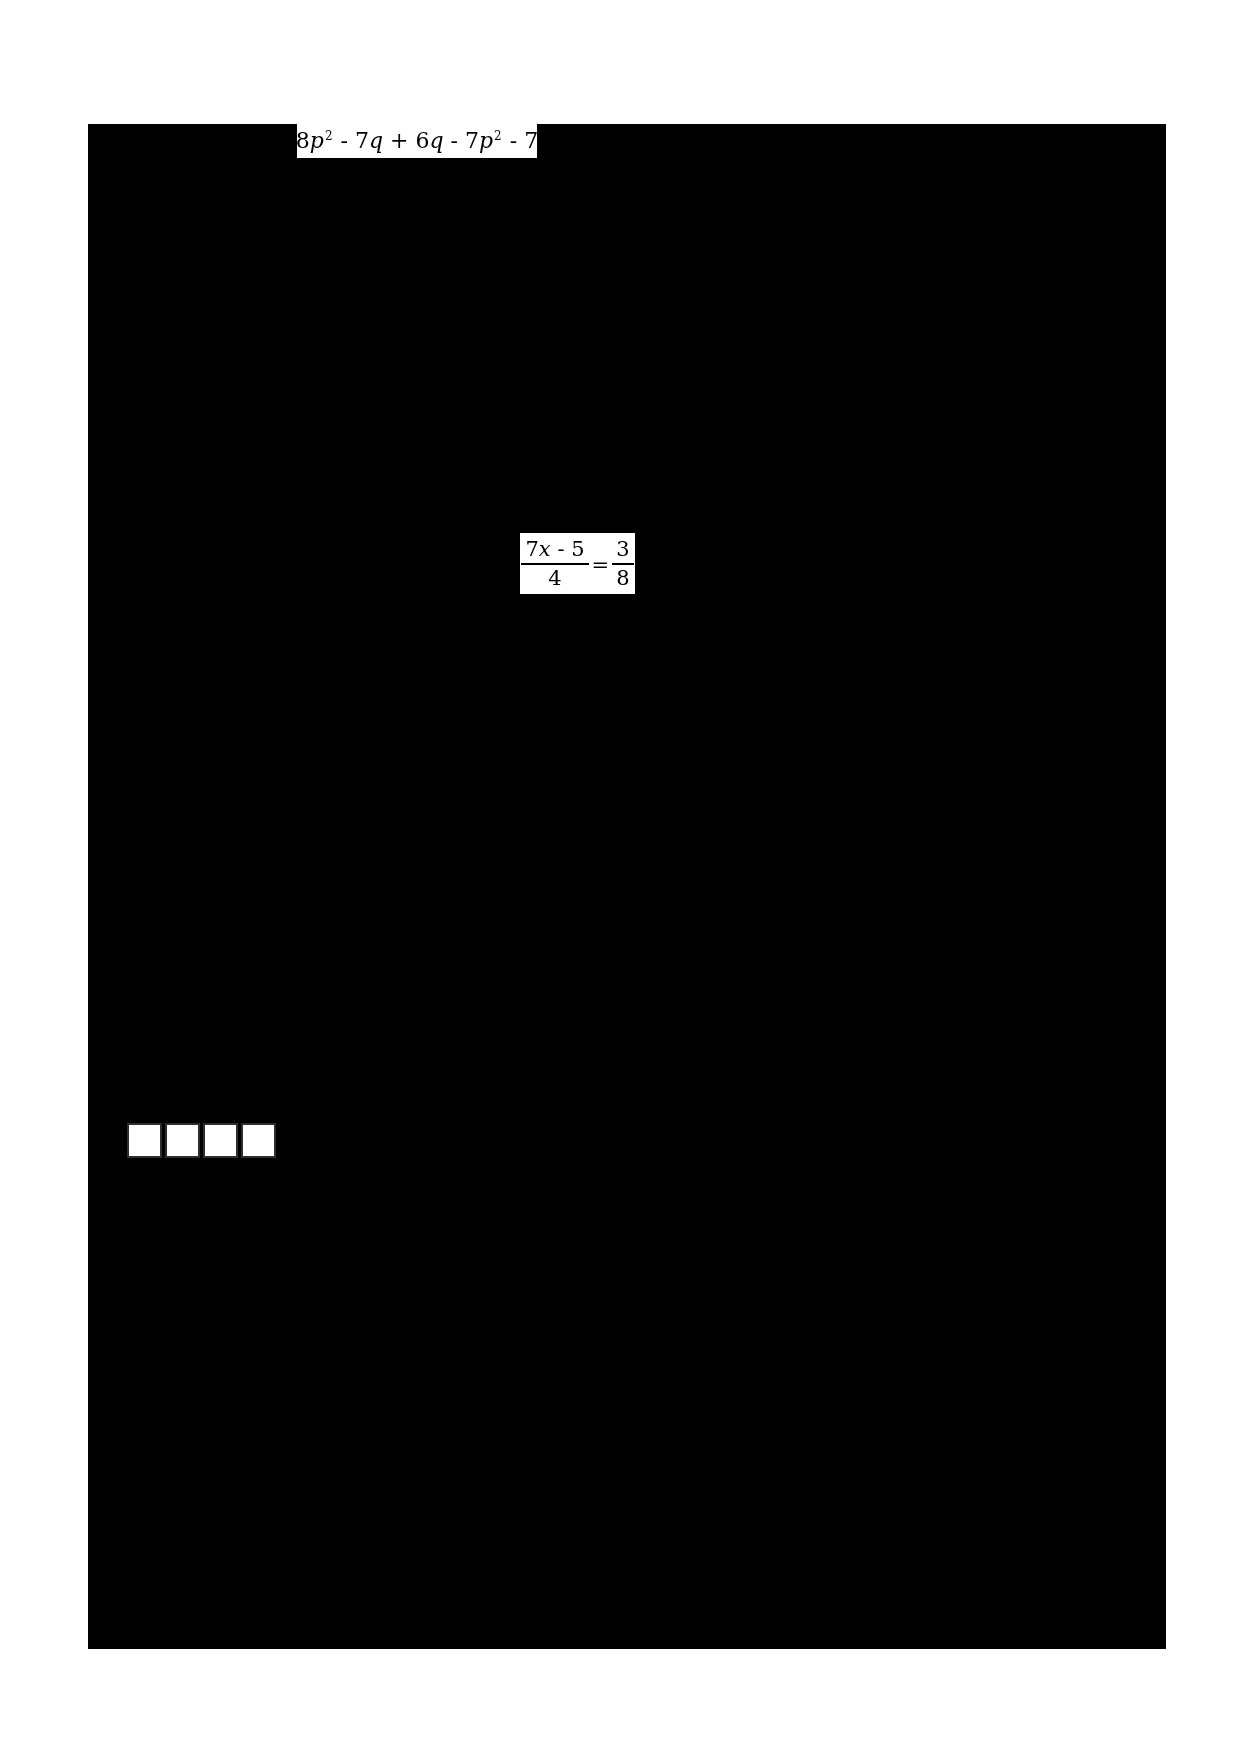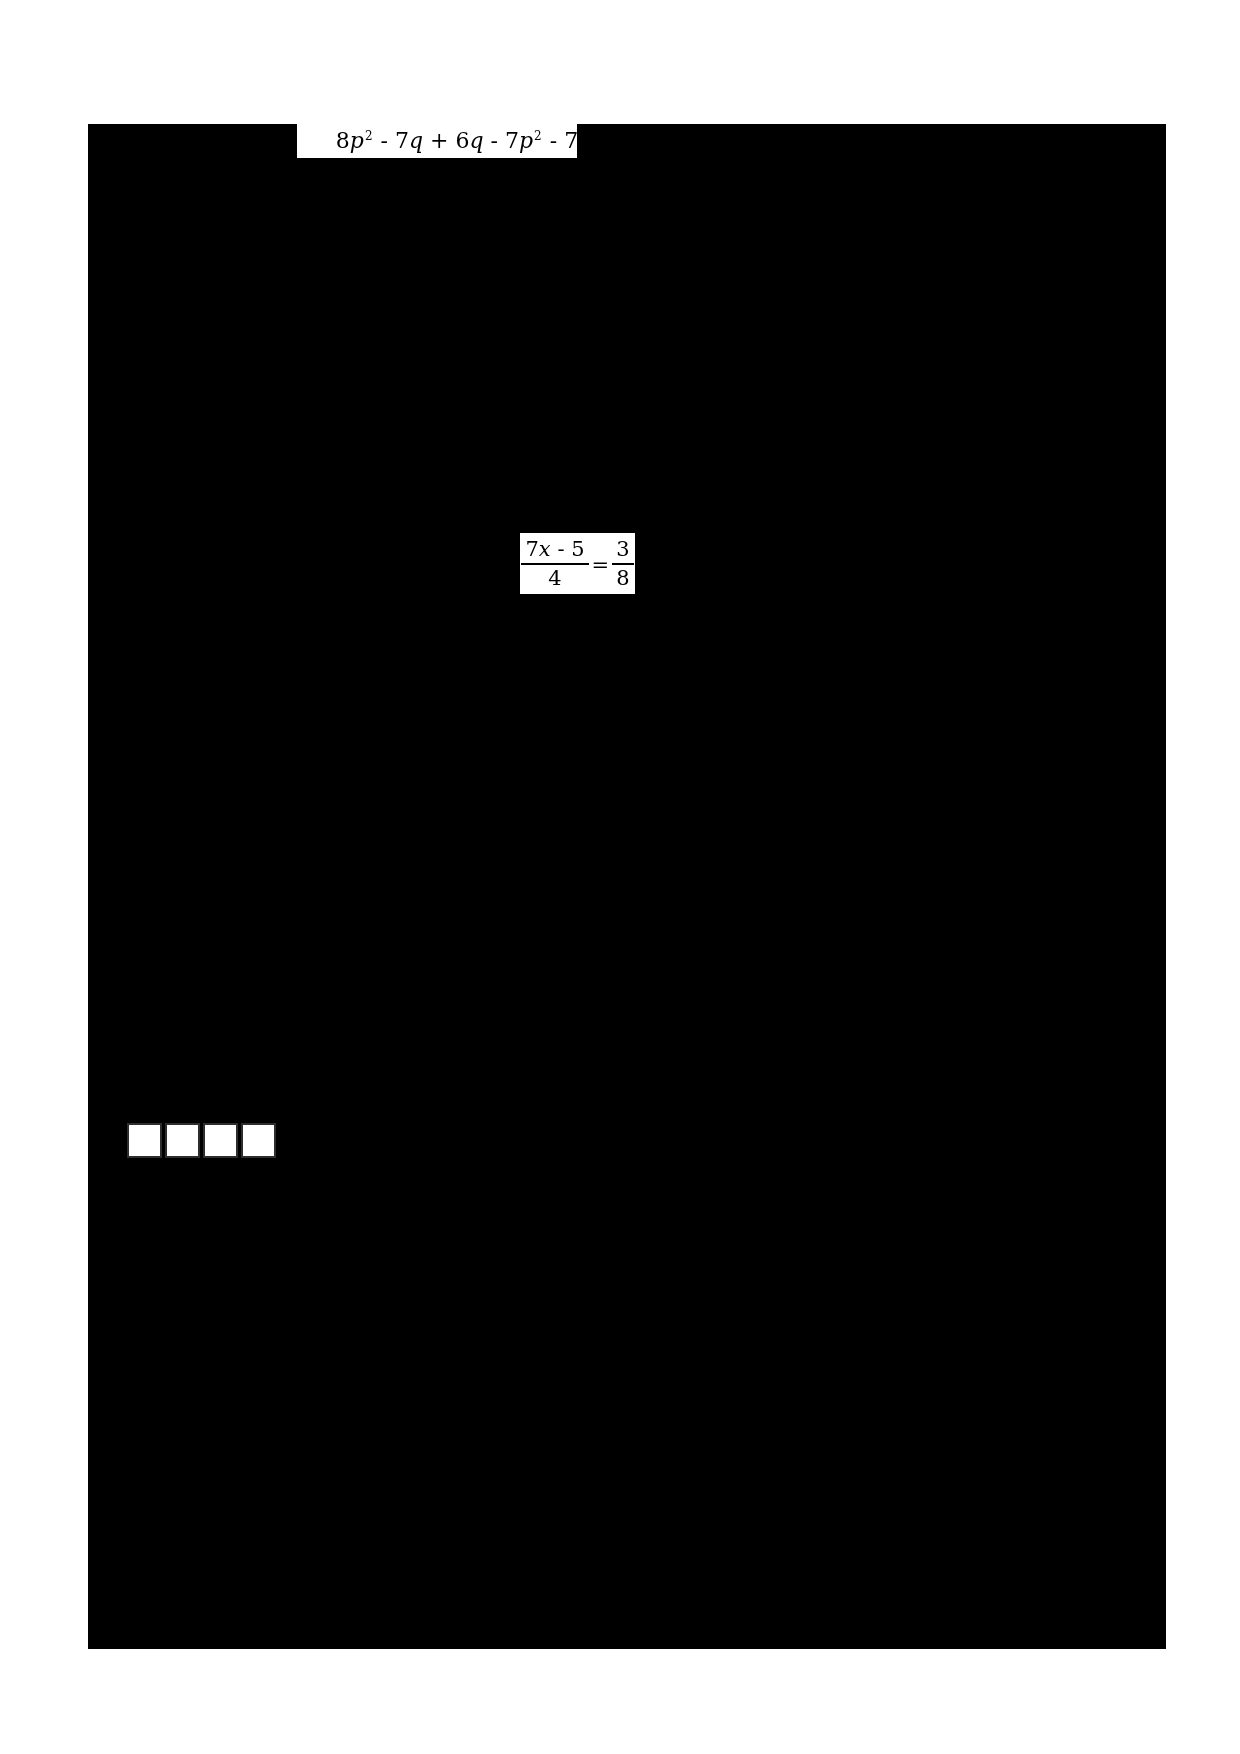--- a/index.html
+++ b/index.html
@@ -34,21 +34,20 @@
   .formula-top-box {
     position: absolute;
     left: 297px;
     top: 124px;
     width: 240px;
     height: 34px;
     background: #ffffff;
     display: flex;
     align-items: center;
     justify-content: center;
-    padding-left: 40px;
   }
   .formula-top-text {
     font-size: 22px;
     white-space: pre;
     line-height: 1;
   }
   .it { font-style: italic; }
   .sup {
     font-size: 12px;
     position: relative;

